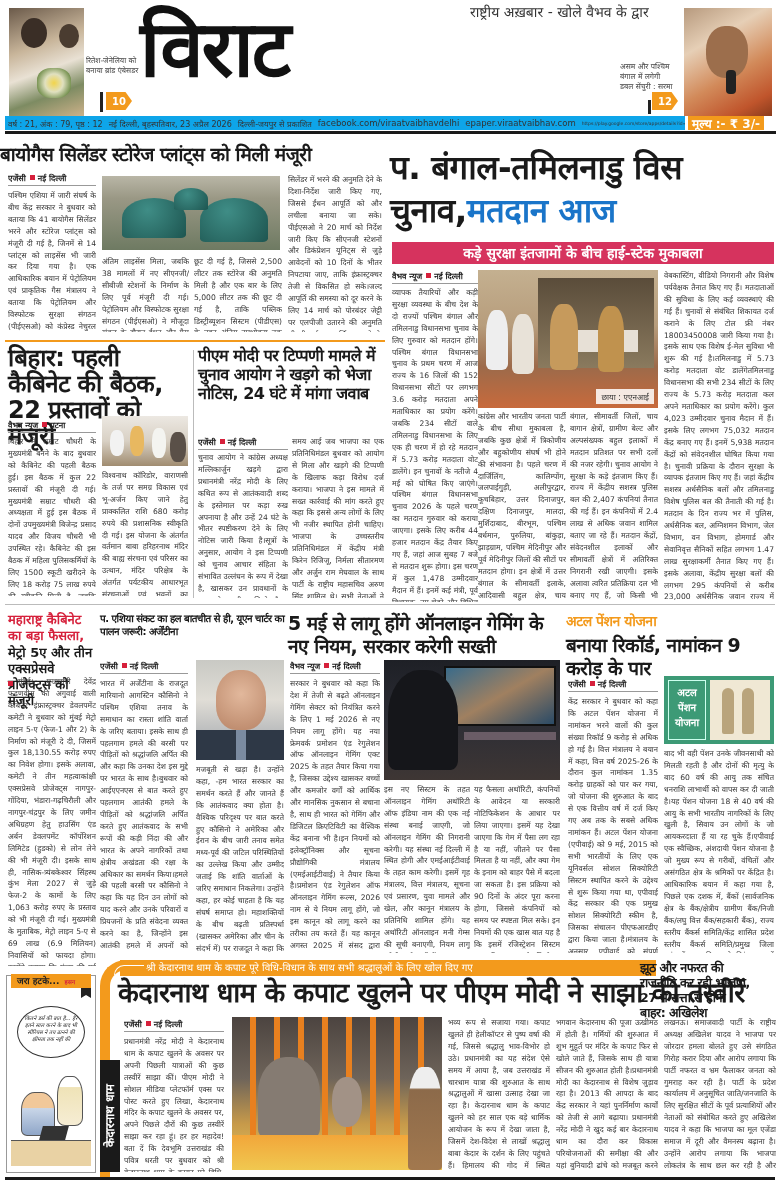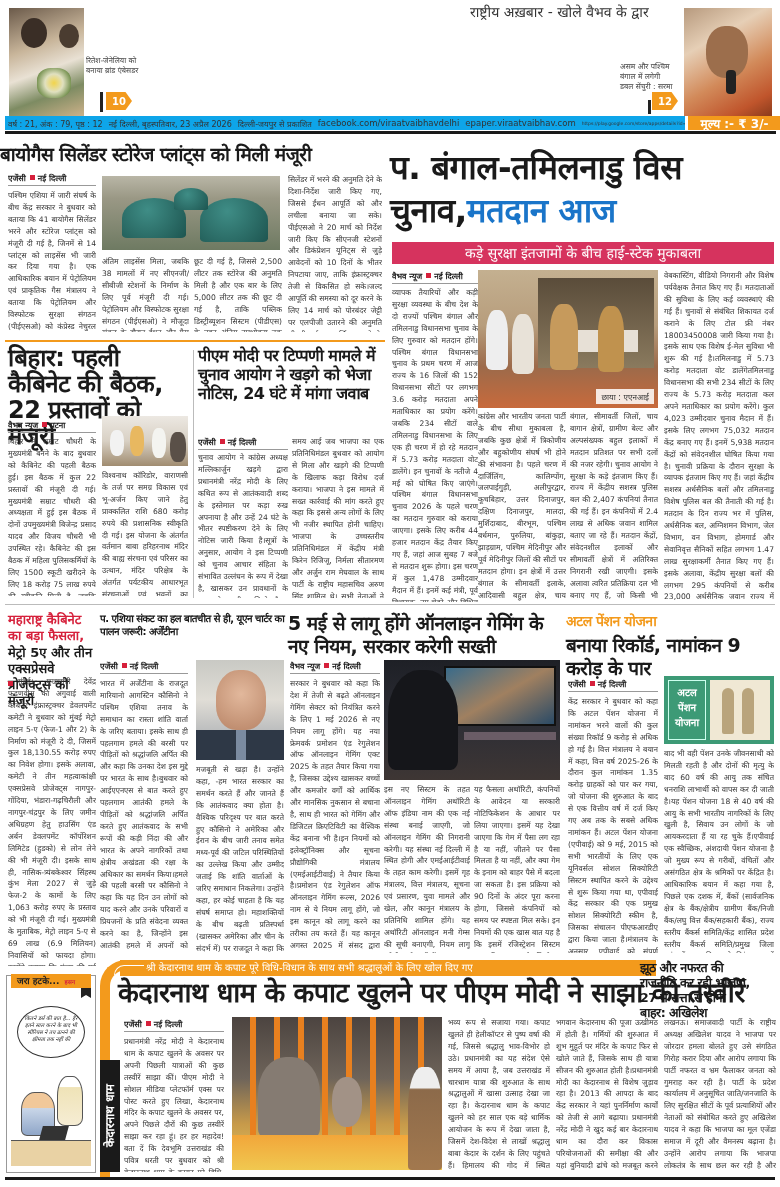--- a/index.html
+++ b/index.html
@@ -28,20 +28,21 @@
 
   <div class="abs photo" style="left:9px;top:8px;width:75px;height:110px;background:linear-gradient(160deg,#6b5a4a 0%,#c8b59a 35%,#e9e1d4 55%,#7d8b62 75%,#d2b48c 100%);">
     <div style="position:absolute;left:12px;top:10px;width:26px;height:30px;border-radius:50%;background:#3a2e26"></div>
     <div style="position:absolute;left:50px;top:16px;width:20px;height:24px;border-radius:50%;background:#4a3c30"></div>
     <div style="position:absolute;left:28px;top:60px;width:34px;height:30px;border-radius:40%;background:radial-gradient(circle,#f2d44a 0%,#e0e0c0 40%,#6c8a46 80%)"></div>
   </div>
   <div class="abs" style="left:86px;top:56px;width:58px;font-size:7.5px;line-height:10px;color:#444">रितेश-जेनेलिया को बनाया ब्रांड एंबेसडर</div>
   <div class="abs" style="left:100px;top:92px;width:3px;height:20px;background:#222"></div>
   <div class="abs page-badge" style="left:106px;top:92px">10</div>
 
+  <div class="abs mast-title" style="left:140px;top:10px">विराट</div>
   <div class="abs tag" style="left:470px;top:2px;font-size:14px">राष्ट्रीय अख़बार - खोले वैभव के द्वार</div>
 
   <div class="abs" style="left:620px;top:62px;width:56px;font-size:7.5px;line-height:10px;color:#444">असम और पश्चिम बंगाल में लगेगी डबल सेंचुरी : सरमा</div>
   <div class="abs" style="left:648px;top:100px;width:3px;height:14px;background:#222"></div>
   <div class="abs page-badge" style="left:652px;top:92px">12</div>
   <div class="abs photo" style="left:684px;top:8px;width:88px;height:108px;background:linear-gradient(150deg,#b79a7e 0%,#e6cfb6 30%,#d28a5a 60%,#c0552c 85%,#8a3b1c 100%);">
     <div style="position:absolute;left:22px;top:18px;width:42px;height:52px;border-radius:45%;background:#9c6e4c"></div>
     <div style="position:absolute;left:42px;top:62px;width:10px;height:24px;border-radius:4px;background:#222"></div>
   </div>
 
@@ -51,21 +52,21 @@
     <span>नई दिल्ली, बृहस्पतिवार, 23 अप्रैल 2026</span>
     <span class="dot"></span>
     <span>दिल्ली-जयपुर से प्रकाशित</span>
     <span class="dot"></span>
     <span style="font-size:8.5px">facebook.com/viraatvaibhavdelhi</span>
     <span class="dot"></span>
     <span style="font-size:8.5px">epaper.viraatvaibhav.com</span>
     <span class="dot"></span>
     <span style="font-size:4.5px">https://play.google.com/store/apps/details?id=com.VVepaper</span>
   </div>
-  <div class="abs price" style="left:688px;top:116px;width:93px;height:14px">मूल्य :- ₹ 3/-</div>
+  <div class="abs price" style="left:688px;top:116px;width:76px;height:14px">मूल्य :- ₹ 3/-</div>
 </div>
 <div class="abs" style="left:5px;top:131px;width:771px;height:3px;background:#1a1a1a"></div>
 
 <div class="abs hl" style="left:0;top:144px;width:390px;font-size:19px">बायोगैस सिलेंडर स्टोरेज प्लांट्स को मिली मंजूरी</div>
 <div class="abs byline" style="left:8px;top:172px;width:88px">
   <span>एजेंसी</span><span class="sq"></span><span>नई दिल्ली</span>
 </div>
 <div class="abs col-text" style="left:8px;top:190px;width:88px;height:142px">पश्चिम एशिया में जारी संघर्ष के बीच केंद्र सरकार ने बुधवार को बताया कि 41 बायोगैस सिलेंडर भरने और स्टोरेज प्लांट्स को मंजूरी दी गई है, जिनमें से 14 प्लांट्स को लाइसेंस भी जारी कर दिया गया है। एक आधिकारिक बयान में पेट्रोलियम एवं प्राकृतिक गैस मंत्रालय ने बताया कि पेट्रोलियम और विस्फोटक सुरक्षा संगठन (पीईएसओ) को कंप्रेस्ड नेचुरल गैस (सीएनजी) और कंप्रेस्ड बायोगैस (सीबीजी) स्टेशन के लिए कुल 467 आवेदन मिले थे, जिन्हें 25 मार्च से 21 अप्रैल के बीच प्राथमिकता के आधार पर निपटाया गया।पेट्रोलियम मंत्रालय के अनुसार, इन 467 मामलों में से 157 को</div>
 <div class="abs photo" style="left:102px;top:176px;width:178px;height:74px;background:linear-gradient(180deg,#b9b6a6 0%,#9a9885 30%,#6e7a62 100%)">
   <div style="position:absolute;left:20px;top:22px;width:64px;height:40px;border-radius:50% 50% 8% 8%;background:radial-gradient(circle at 40% 30%,#3f8d86,#1d5550)"></div>
@@ -73,21 +74,21 @@
   <div style="position:absolute;left:72px;top:12px;width:34px;height:22px;border-radius:50% 50% 8% 8%;background:radial-gradient(circle at 40% 30%,#3f8d86,#1d5550)"></div>
 </div>
 <div class="abs col-text" style="left:102px;top:256px;width:87px;height:76px">अंतिम लाइसेंस मिला, जबकि 38 मामलों में नए सीएनजी/सीबीजी स्टेशनों के निर्माण के लिए पूर्व मंजूरी दी गई।पेट्रोलियम और विस्फोटक सुरक्षा संगठन (पीईएसओ) ने मौजूदा संकट के दौरान ईंधन और गैस की उपलब्धता बनाए रखने के लिए कई सुरक्षा और सहायक कदम उठाए हैं। सुपीरियर केरोसीन ऑयल (एसकेओ) के अस्थायी भंडारण में</div>
 <div class="abs col-text" style="left:194px;top:256px;width:88px;height:76px">छूट दी गई है, जिससे 2,500 लीटर तक स्टोरेज की अनुमति मिली है और एक बार के लिए 5,000 लीटर तक की छूट दी गई है, ताकि पब्लिक डिस्ट्रीब्यूशन सिस्टम (पीडीएस) के तहत अंतिम उपभोक्ता तक आपूर्ति जारी रहे।मंत्रालय ने बताया कि घरेलू उपलब्धता सुनिश्चित करने के लिए 18 मार्च को अमोनियम नाइट्रेट के निर्यात पर पूरी तरह रोक लगा दी गई। साथ ही, एलएनजी को क्रायोजेनिक</div>
 <div class="abs col-text" style="left:288px;top:174px;width:94px;height:158px">सिलेंडर में भरने की अनुमति देने के दिशा-निर्देश जारी किए गए, जिससे ईंधन आपूर्ति को और लचीला बनाया जा सके। पीईएसओ ने 20 मार्च को निर्देश जारी किए कि सीएनजी स्टेशनों और डिकंप्रेशन यूनिट्स से जुड़े आवेदनों को 10 दिनों के भीतर निपटाया जाए, ताकि इंफ्रास्ट्रक्चर तेजी से विकसित हो सके।जल्द आपूर्ति की समस्या को दूर करने के लिए 14 मार्च को पोरबंदर जेट्टी पर एलपीजी उतारने की अनुमति भी दी गई। पारदर्शिता बढ़ाने के लिए 1 अप्रैल 2026 को पीईएसओ की वेबसाइट पर पीडीएस केरोसीन और डीजल सप्लाई के लिए मंजूर कंटेनर निर्माताओं और उनकी क्षमता की सूची जारी की गई।</div>
 
 <div class="abs hl" style="left:390px;top:150px;width:380px;font-size:33px">प. बंगाल-तमिलनाडु विस</div>
 <div class="abs hl" style="left:390px;top:193px;width:380px;font-size:33px">
   <span>चुनाव,</span><span style="color:#1a75c9">मतदान आज</span>
 </div>
-<div class="abs" style="left:392px;top:242px;width:382px;height:22px;background:#d6335e;color:#fff;font-weight:normal;font-size:14px;text-align:center;line-height:22px">कड़े सुरक्षा इंतजामों के बीच हाई-स्टेक मुकाबला</div>
+<div class="abs" style="left:392px;top:242px;width:382px;height:22px;background:#d6335e;color:#fff;font-weight:bold;font-size:14px;text-align:center;line-height:22px">कड़े सुरक्षा इंतजामों के बीच हाई-स्टेक मुकाबला</div>
 <div class="abs byline" style="left:392px;top:270px;width:86px">
   <span>वैभव न्यूज</span><span class="sq"></span><span>नई दिल्ली</span>
 </div>
 <div class="abs col-text" style="left:392px;top:287px;width:86px;height:315px">व्यापक तैयारियों और कड़ी सुरक्षा व्यवस्था के बीच देश के दो राज्यों पश्चिम बंगाल और तमिलनाडु विधानसभा चुनाव के लिए गुरुवार को मतदान होंगे। पश्चिम बंगाल विधानसभा चुनाव के प्रथम चरण में आज राज्य के 16 जिलों की 152 विधानसभा सीटों पर लगभग 3.6 करोड़ मतदाता अपने मताधिकार का प्रयोग करेंगे। जबकि 234 सीटों वाले तमिलनाडु विधानसभा के लिए एक ही चरण में हो रहे मतदान में 5.73 करोड़ मतदाता वोट डालेंगे। इन चुनावों के नतीजे 4 मई को घोषित किए जाएंगे। पश्चिम बंगाल विधानसभा चुनाव 2026 के पहले चरण का मतदान गुरुवार को कराया जाएगा। इसके लिए करीब 44 हजार मतदान केंद्र तैयार किए गए हैं, जहां आज सुबह 7 बजे से मतदान शुरू होगा। इस चरण में कुल 1,478 उम्मीदवार मैदान में हैं। इनमें कई मंत्री, पूर्व विधायक, नए चेहरे और विभिन्न दलों के प्रमुख नेता शामिल हैं। पश्चिम बंगाल विधानसभा चुनाव के लिए दो चरणों 23 और 29 अप्रैल को मतदान होंगे। पहले चरण में सत्तारूढ़ तृणमूल कांग्रेस, भारतीय जनता पार्टी, वाम दलों, कांग्रेस तथा अन्य क्षेत्रीय दलों के बीच कड़ा मुकाबला देखने को मिल सकता है। कई सीटों पर तृणमूल</div>
 <div class="abs photo" style="left:478px;top:270px;width:180px;height:138px;background:linear-gradient(180deg,#c4b090 0%,#b79d7c 40%,#9c6a4a 70%,#c86a3c 100%)">
   <div style="position:absolute;left:60px;top:8px;width:116px;height:90px;background:linear-gradient(180deg,#5a4c3a,#8a7a5e)"></div>
   <div style="position:absolute;left:8px;top:40px;width:22px;height:60px;border-radius:40% 40% 6px 6px;background:#eee"></div>
   <div style="position:absolute;left:34px;top:44px;width:22px;height:60px;border-radius:40% 40% 6px 6px;background:#e8e2d8"></div>
   <div style="position:absolute;left:72px;top:34px;width:28px;height:66px;border-radius:40% 40% 6px 6px;background:#c69a5c"></div>
   <div style="position:absolute;left:100px;top:60px;width:60px;height:22px;background:#e7e0d6"></div>

